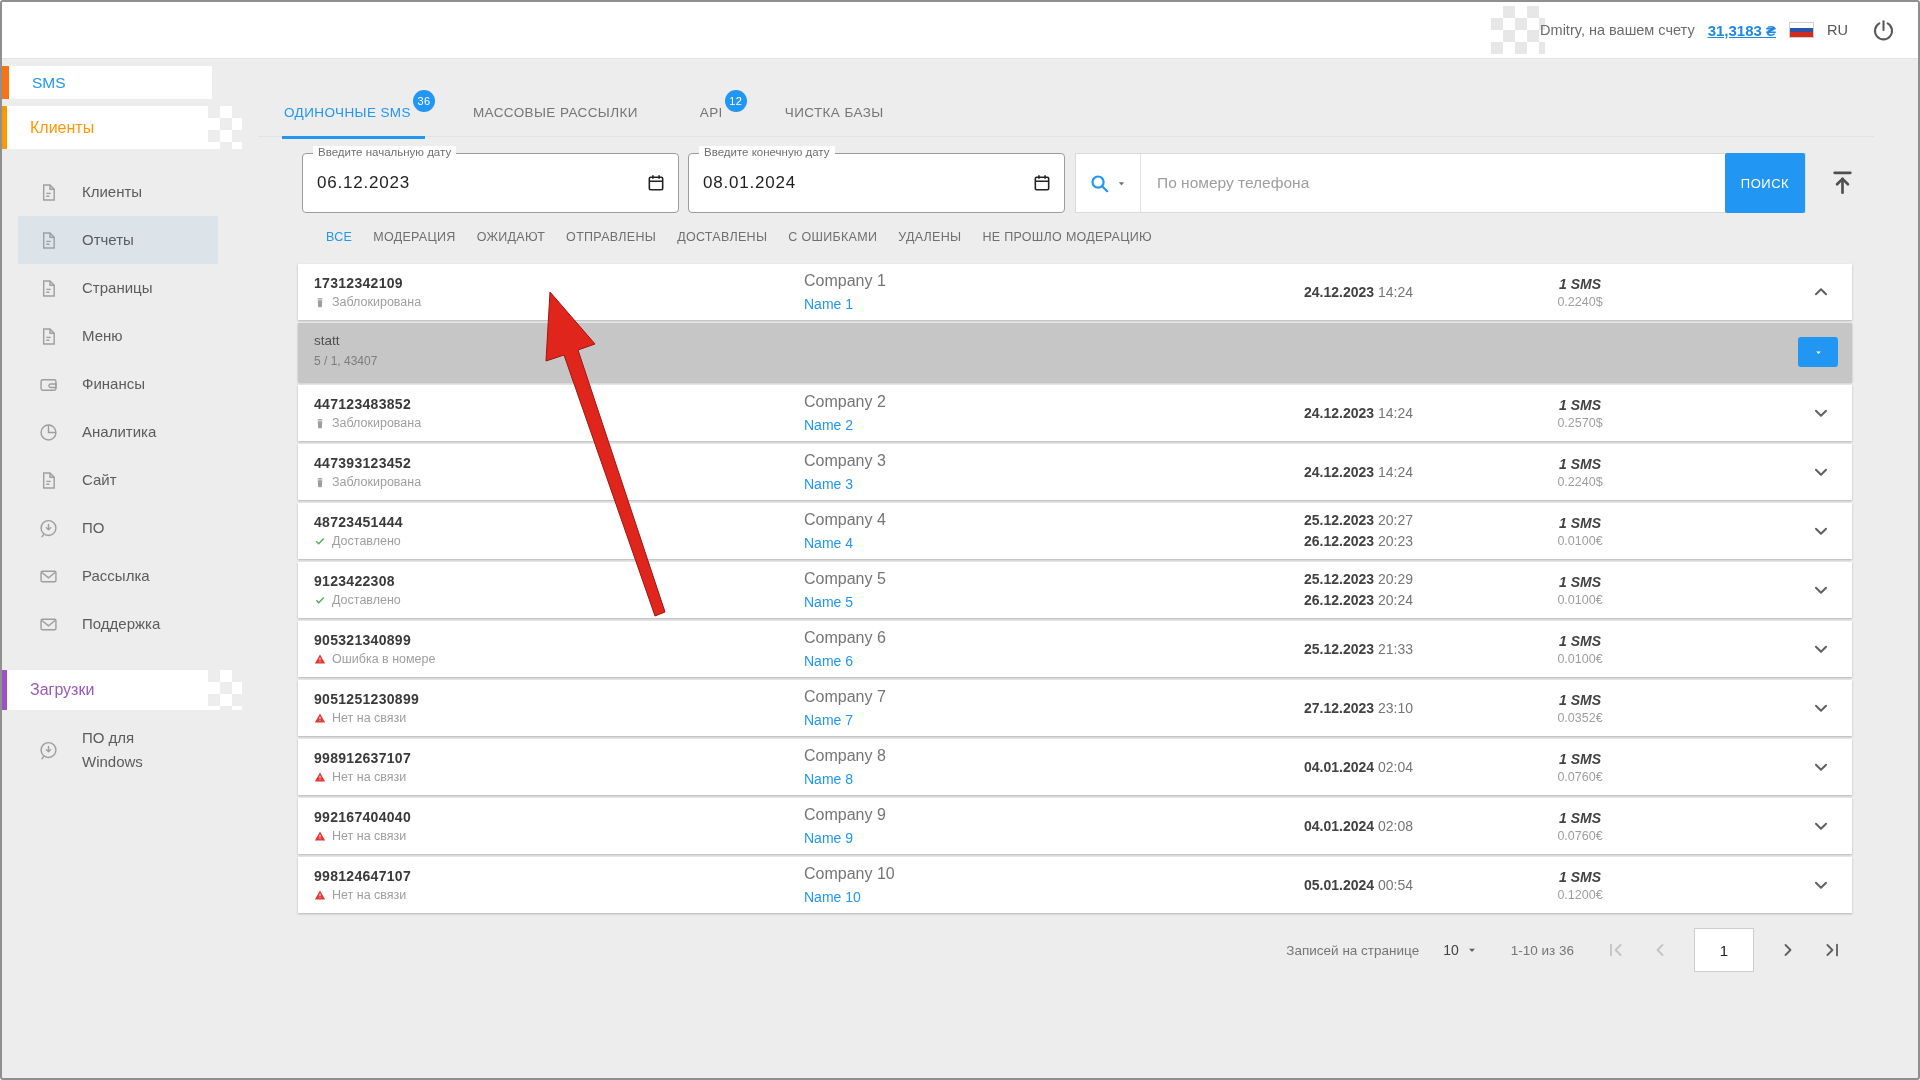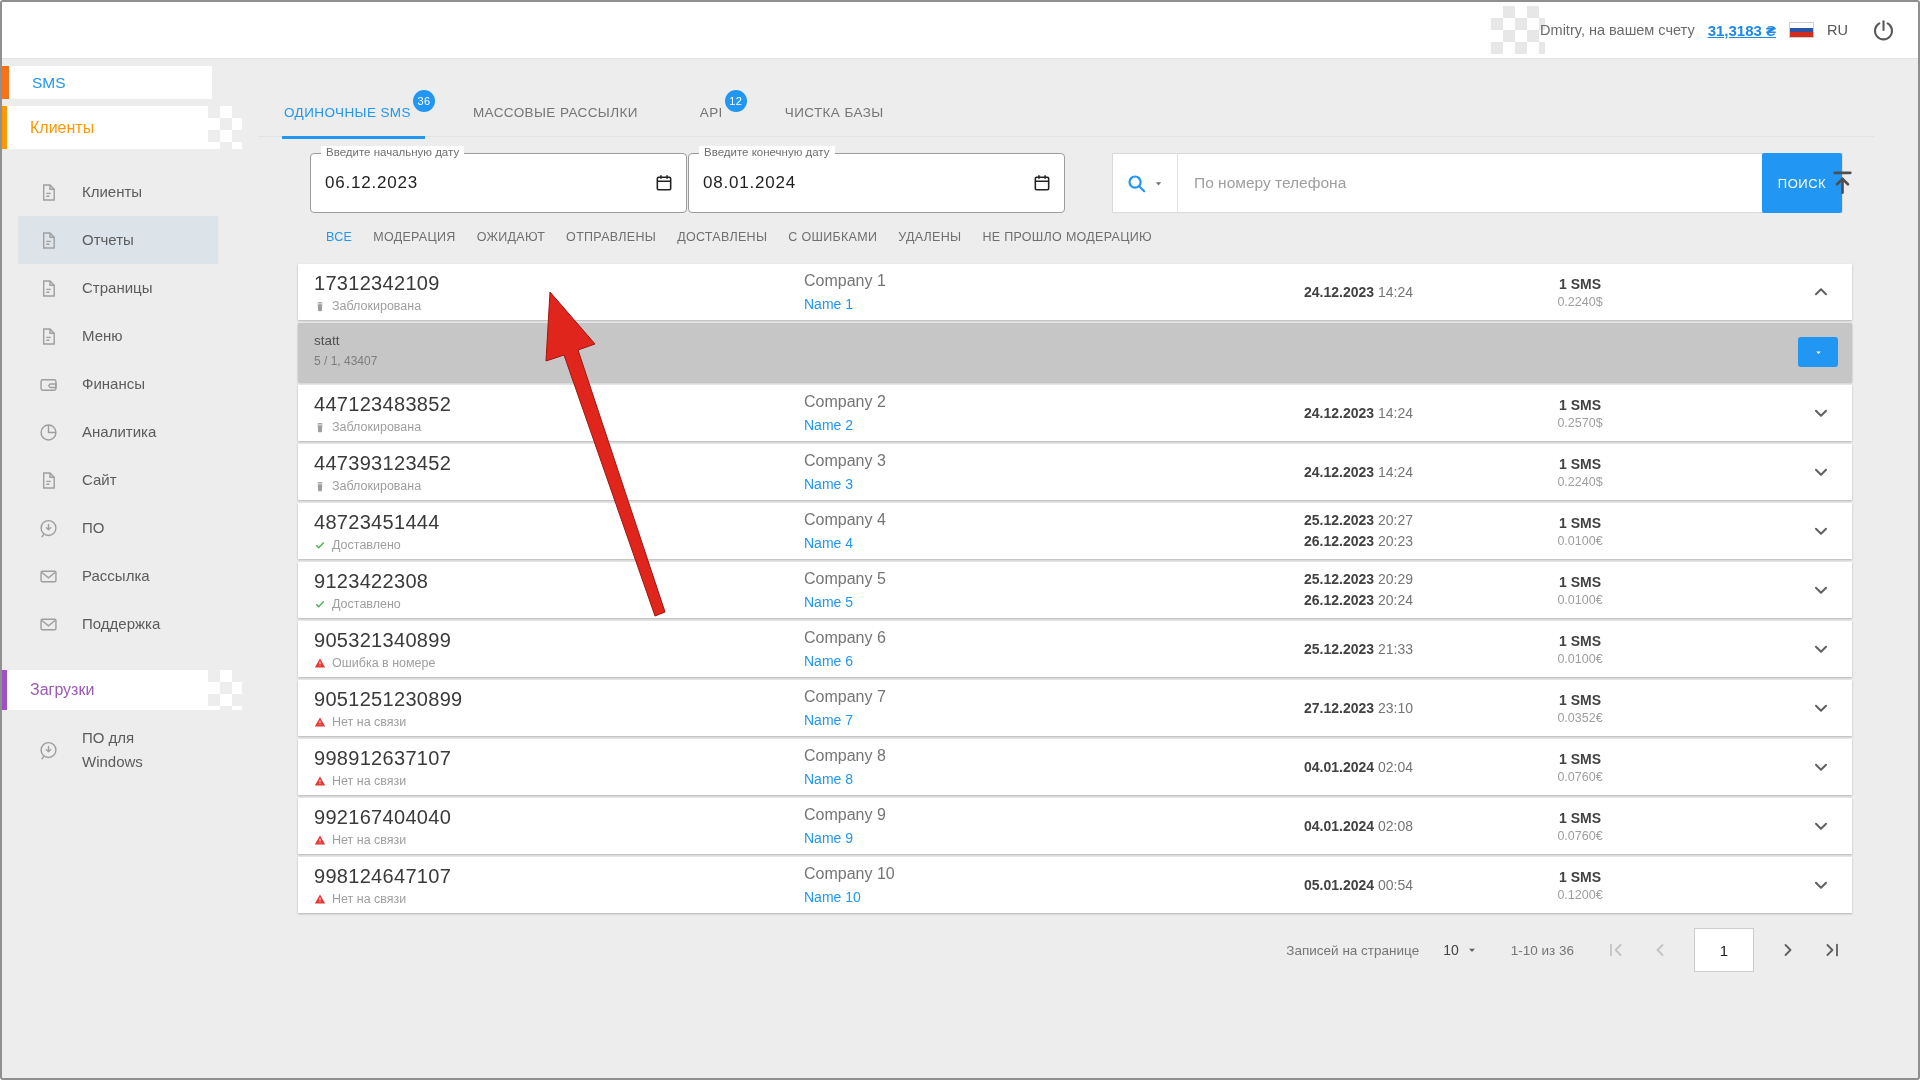--- a/index.html
+++ b/index.html
@@ -39,54 +39,54 @@
   
   .tabs{position:absolute;left:256px;top:86px;right:44px;height:48px;border-bottom:1px solid #e3e3e3;
         display:flex;gap:46px;padding-left:24px;box-sizing:content-box;}
   .tab{position:relative;display:flex;align-items:center;height:100%;font-size:13.5px;letter-spacing:.4px;
        color:#757575;cursor:pointer;padding:0 14px 0 2px;}
   .tab.active{color:#2196f3;border-bottom:3px solid #2196f3;}
   .badge{position:absolute;right:-10px;top:2px;min-width:22px;height:22px;border-radius:50%;background:#2196f3;
          color:#fff;font-size:11px;display:flex;align-items:center;justify-content:center;}
   
   .date-field{position:absolute;top:151px;height:60px;background:#fff;border:1px solid #9c9c9c;border-radius:4px;box-sizing:border-box;cursor:text;}
-  .df1{left:308px;width:377px;} .df2{left:686px;width:377px;}
+  .df1{left:300px;width:377px;} .df2{left:686px;width:377px;}
   .date-label{position:absolute;top:-8px;left:10px;background:#fff;padding:0 5px;font-size:11.5px;color:#6f6f6f;}
   .date-value{position:absolute;left:14px;top:50%;transform:translateY(-50%);font-size:17px;color:#1f1f1f;letter-spacing:.8px;}
   .cal{position:absolute;right:12px;top:50%;transform:translateY(-50%);width:20px;height:20px;color:#222;}
-  .search-box{position:absolute;left:1110px;top:151px;width:731px;height:60px;background:#fff;border:1px solid #dadada;
+  .search-box{position:absolute;left:1073px;top:151px;width:731px;height:60px;background:#fff;border:1px solid #dadada;
               box-sizing:border-box;display:flex;align-items:center;}
   .mag-zone{width:64px;height:100%;display:flex;align-items:center;justify-content:center;gap:4px;cursor:pointer;}
   .mag{width:23px;height:23px;color:#2196f3;}
   .mag-caret{width:13px;height:13px;color:#757575;}
   .vdiv{width:1px;height:100%;background:#e3e3e3;}
   .search-input{flex:1;border:none;outline:none;font-size:15.5px;color:#444;padding:0 16px;font-family:inherit;background:transparent;}
   .search-input::placeholder{color:#9e9e9e;}
   .search-btn{width:80px;height:60px;background:#2196f3;color:#fff;border:none;border-radius:2px;font-size:13px;
               letter-spacing:.5px;cursor:pointer;font-family:inherit;}
   .upload{position:absolute;left:1826px;top:166px;width:29px;height:29px;color:#4f4f4f;cursor:pointer;}
   
   .chips{position:absolute;left:301px;top:228px;display:flex;gap:21px;font-size:12.5px;letter-spacing:.3px;color:#6f6f6f;margin-left:23px;}
   .chip{cursor:pointer;} .chip.active{color:#2196f3;}
   
   .table{position:absolute;left:296px;top:262px;width:1554px;}
   .trow{position:relative;height:56px;background:#fff;margin-bottom:3px;box-shadow:0 1px 2px rgba(0,0,0,.25);
         display:grid;grid-template-columns:506px 500px 186px 180px 1fr;align-items:center;}
   .c1{padding-left:16px;}
-  .phone{font-size:20px;font-weight:normal;color:#3a3a3a;letter-spacing:.3px;}
+  .phone{font-size:14px;font-weight:bold;color:#3a3a3a;letter-spacing:.3px;}
   .status{display:flex;align-items:center;gap:6px;font-size:12.5px;color:#9e9e9e;margin-top:4px;}
   .st-icon{width:12px;height:12px;}
   .st-blocked .st-icon{color:#9e9e9e;} .st-delivered .st-icon{color:#4caf50;} .st-error .st-icon{color:#e53935;}
   .company{font-size:16px;color:#757575;margin-bottom:5px;}
   .cname{font-size:14px;color:#2196f3;cursor:pointer;text-decoration:none;}
   .c3{display:flex;flex-direction:column;justify-content:center;gap:2px;}
   .dline{font-size:14px;color:#757575;line-height:19px;}
   .dline b{color:#424242;}
   .c4{text-align:center;}
-  .sms{font-size:14px;font-weight:bold;color:#424242;}
+  .sms{font-size:14px;font-weight:bold;color:#424242;font-style:italic;}
   .price{font-size:12.5px;color:#9e9e9e;margin-top:3px;}
   .c5{justify-self:end;padding-right:20px;}
   .chev{width:22px;height:22px;color:#616161;display:block;cursor:pointer;}
   .erow{position:relative;height:59px;background:#c6c6c6;margin-bottom:3px;box-shadow:0 1px 2px rgba(0,0,0,.25);}
   .etitle{position:absolute;left:16px;top:10px;font-size:13.5px;color:#4f4f4f;}
   .emeta{position:absolute;left:16px;top:31px;font-size:12px;color:#7d7d7d;}
   .ebtn{position:absolute;right:14px;top:14px;width:40px;height:30px;background:#2196f3;border-radius:3px;
         display:flex;align-items:center;justify-content:center;cursor:pointer;}
   .ebtn .icon{width:11px;height:11px;color:#fff;}
   

